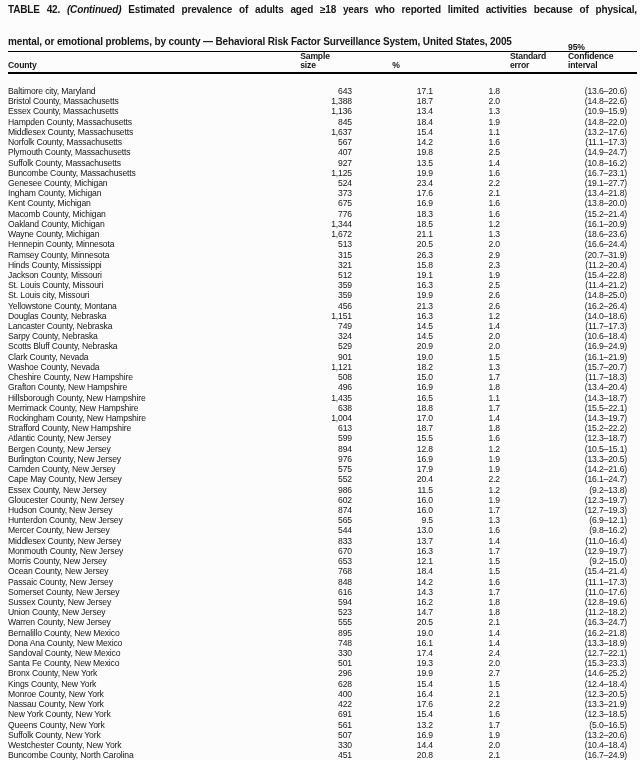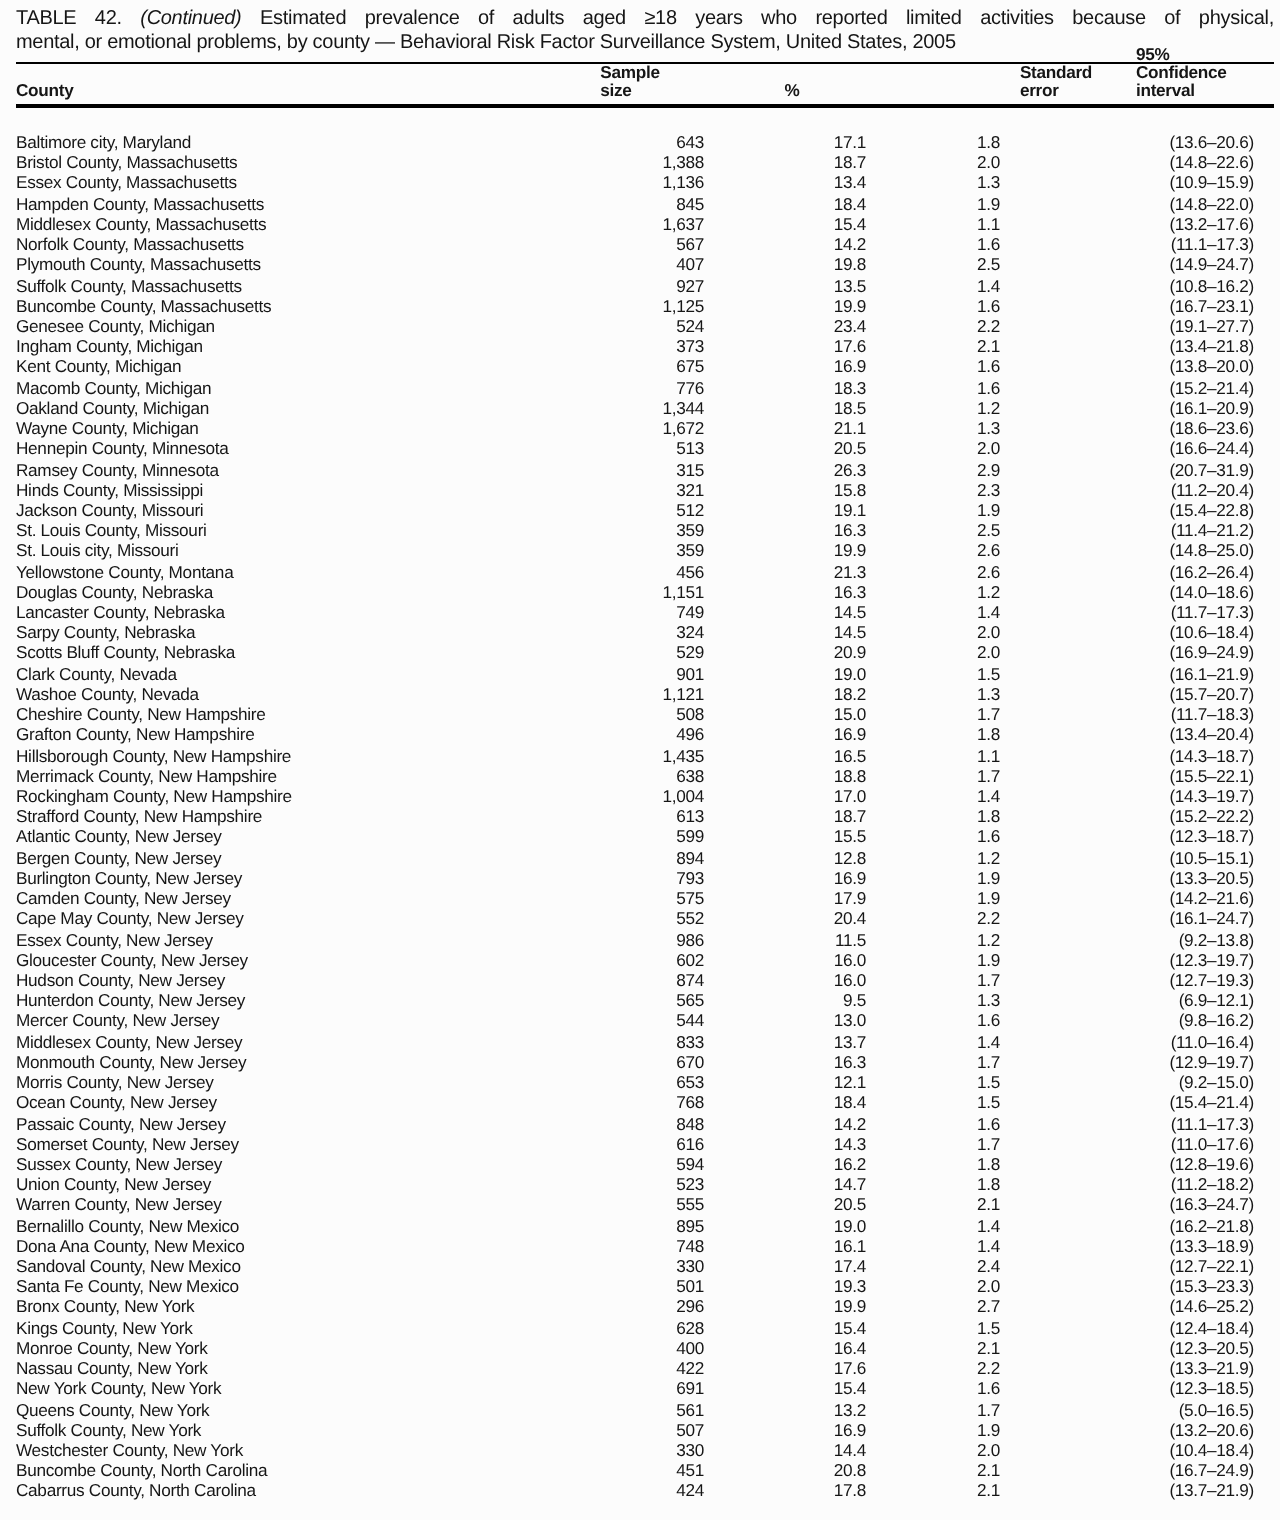--- a/index.html
+++ b/index.html
@@ -1,25 +1,25 @@
 <!DOCTYPE html>
 <html><head>
 <meta charset="utf-8">
 <style>
   html,body{margin:0;padding:0;background:#fcfcfc;}
   body{width:640px;height:760px;overflow:hidden;
        font-family:"Liberation Sans","DejaVu Sans",sans-serif;color:#161616;}
   .page{box-sizing:border-box;width:640px;height:760px;padding:4px 0 0 8px;}
 
   
-  .title{width:629px;font-weight:normal;font-size:10px;line-height:11.5px;
+  .title{width:629px;font-weight:bold;font-size:10px;line-height:11.5px;
          letter-spacing:-0.15px;}
   .title-line1{text-align:justify;text-align-last:justify;white-space:normal;
                overflow:hidden;height:11.5px;}
-  .title-line2{text-align:left;}
+  .title-line2{text-align:left;margin-top:20px;}
   .i{font-style:italic;}
 
   
   .thead{position:relative;width:629px;height:20.5px;margin-top:3.5px;
          border-top:1px solid #000;border-bottom:2px solid #000;
          font-weight:bold;font-size:8.6px;line-height:9.3px;letter-spacing:-0.15px;}
   .h-county{position:absolute;left:0;bottom:1.5px;}
   .h-center{position:absolute;bottom:1.5px;transform:translateX(-50%);
             white-space:pre-line;}
   .h-sample{left:307px;}
@@ -312,21 +312,21 @@
       </tr>
         <tr>
         <td class="c-county">Bergen County, New Jersey</td>
         <td class="c-num">894</td>
         <td class="c-num">12.8</td>
         <td class="c-num">1.2</td>
         <td class="c-num">(10.5–15.1)</td>
       </tr>
         <tr>
         <td class="c-county">Burlington County, New Jersey</td>
-        <td class="c-num">793</td>
+        <td class="c-num">976</td>
         <td class="c-num">16.9</td>
         <td class="c-num">1.9</td>
         <td class="c-num">(13.3–20.5)</td>
       </tr>
         <tr>
         <td class="c-county">Camden County, New Jersey</td>
         <td class="c-num">575</td>
         <td class="c-num">17.9</td>
         <td class="c-num">1.9</td>
         <td class="c-num">(14.2–21.6)</td>

